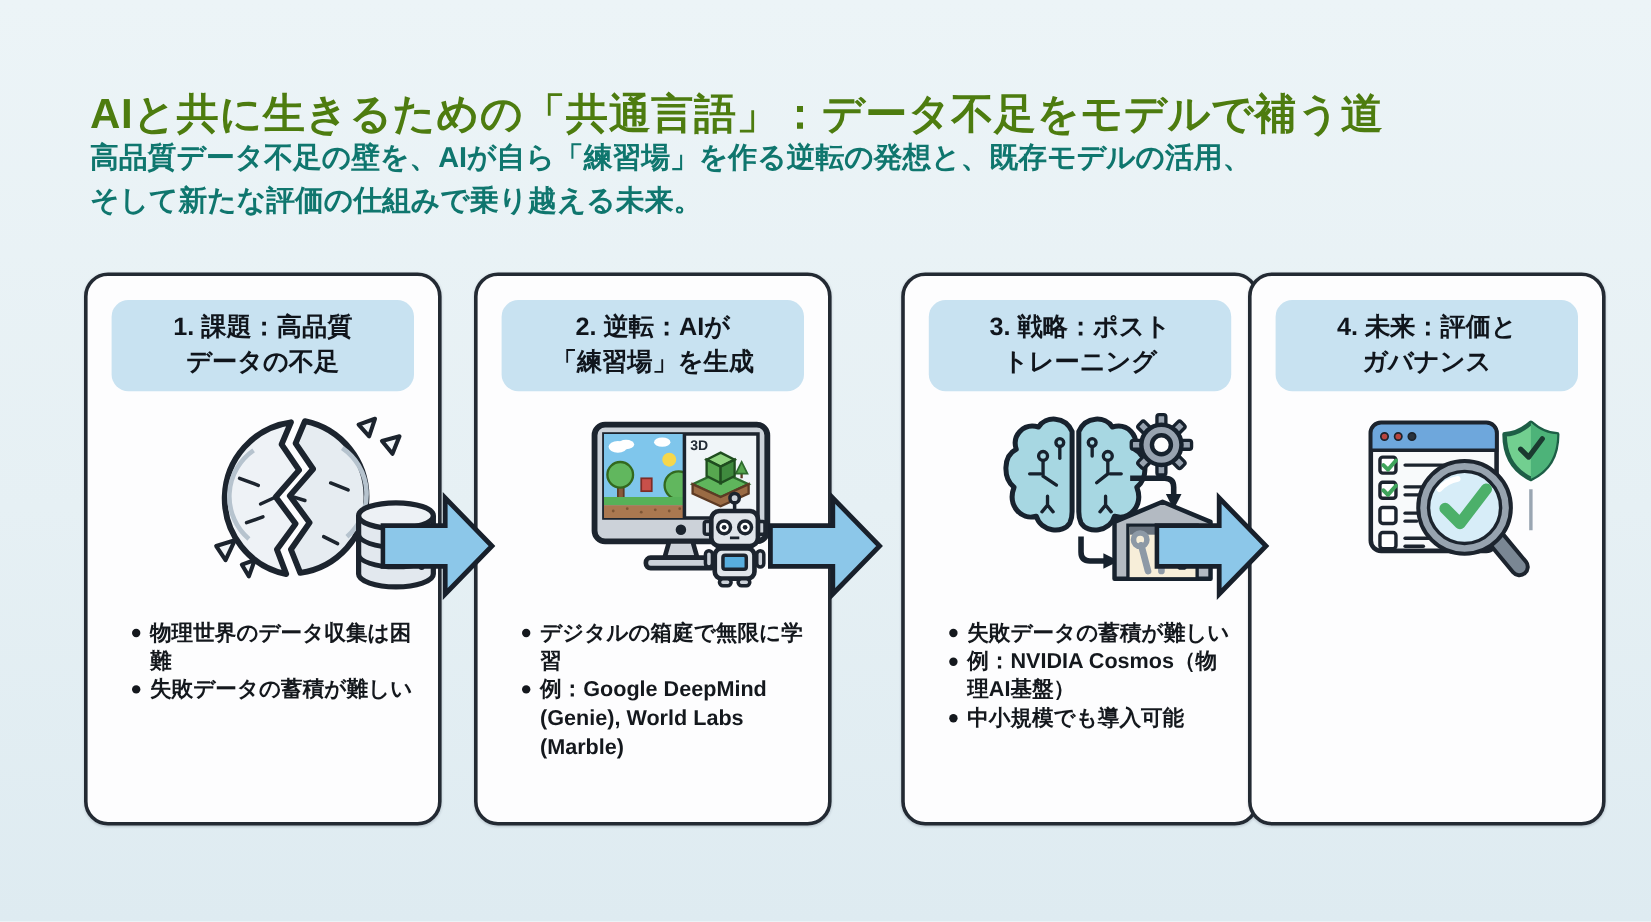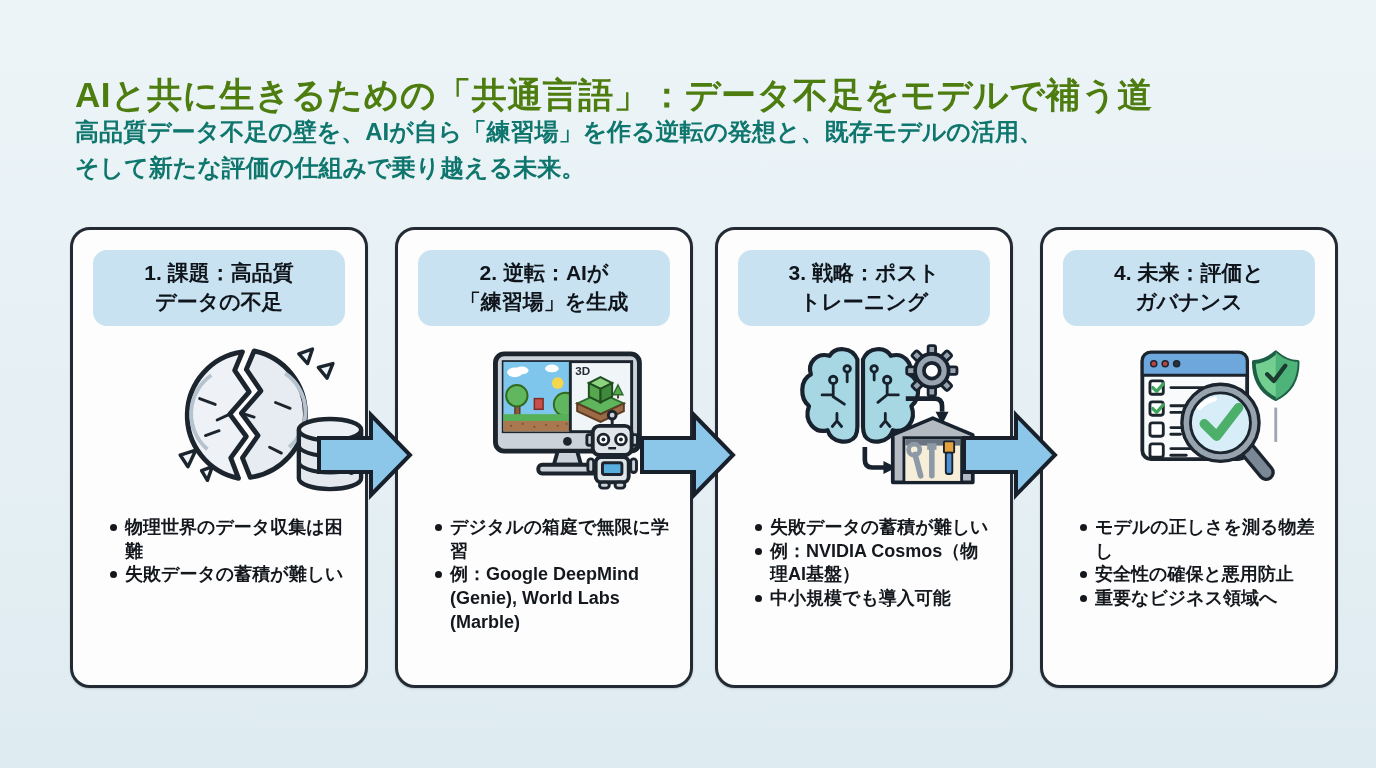--- a/index.html
+++ b/index.html
@@ -175,21 +175,21 @@
           <rect x="143" y="144" width="10" height="6" rx="3" fill="#ccd2d9" stroke="#1c242e" stroke-width="3"></rect>
         </g>
       </svg>
     </div>
     <ul class="bullets">
       <li>デジタルの箱庭で無限に学習</li>
       <li>例：Google DeepMind (Genie), World Labs (Marble)</li>
     </ul>
   </section>
 
-  <section class="card" style="left:715px">
+  <section class="card" style="left:751px">
     <div class="pill">
       <span>3. 戦略：ポスト</span><br>
       <span>トレーニング</span>
     </div>
     <div class="icon-box">
       <svg width="214" height="162" viewBox="0 0 230 170">
         <g>
           <path d="M66,20 C60,6 42,6 36,16 C22,12 12,24 16,36 C4,42 4,62 14,70 C8,86 20,100 34,96 C38,110 58,112 64,102 C65,100 66,96 66,92 Z" fill="#a7d7e2" stroke="#17222e" stroke-width="4.5" stroke-linejoin="round"></path>
           <path d="M72,20 C78,6 96,6 102,16 C116,12 126,24 122,36 C134,42 134,62 124,70 C130,86 118,100 104,96 C100,110 80,112 74,102 C73,100 72,96 72,92 Z" fill="#a7d7e2" stroke="#17222e" stroke-width="4.5" stroke-linejoin="round"></path>
           <g fill="none" stroke="#17222e" stroke-width="3" stroke-linecap="round">
@@ -292,25 +292,20 @@
           <line x1="128" y1="116" x2="148" y2="140" stroke="#1c242e" stroke-width="18" stroke-linecap="round"></line>
           <line x1="128" y1="116" x2="148" y2="140" stroke="#7a8794" stroke-width="11" stroke-linecap="round"></line>
           <circle cx="100" cy="88" r="36" fill="#d7edf8" stroke="#97a3af" stroke-width="9"></circle>
           <circle cx="100" cy="88" r="40.5" fill="none" stroke="#1c242e" stroke-width="3.5"></circle>
           <circle cx="100" cy="88" r="31.5" fill="none" stroke="#1c242e" stroke-width="3"></circle>
           <path d="M78,72 A28,28 0 0,1 94,63" fill="none" stroke="#ffffff" stroke-width="5" stroke-linecap="round"></path>
           <path d="M83,89 L96,102 L119,72" fill="none" stroke="#4cb06a" stroke-width="10" stroke-linecap="round" stroke-linejoin="round"></path>
         </g>
       </svg>
     </div>
-    <ul class="bullets">
-      <li>モデルの正しさを測る物差し</li>
-      <li>安全性の確保と悪用防止</li>
-      <li>重要なビジネス領域へ</li>
-    </ul>
   </section>
 
   <svg class="flow-arrow" style="left:317px" viewBox="0 0 96 112">
     <polygon points="2,39 54,39 54,16 93,56 54,96 54,73 2,73" fill="#8cc7e9" stroke="#18202b" stroke-width="4"></polygon>
   </svg>
   <svg class="flow-arrow" style="left:640px" viewBox="0 0 96 112">
     <polygon points="2,39 54,39 54,16 93,56 54,96 54,73 2,73" fill="#8cc7e9" stroke="#18202b" stroke-width="4"></polygon>
   </svg>
   <svg class="flow-arrow" style="left:962px" viewBox="0 0 96 112">
     <polygon points="2,39 54,39 54,16 93,56 54,96 54,73 2,73" fill="#8cc7e9" stroke="#18202b" stroke-width="4"></polygon>

